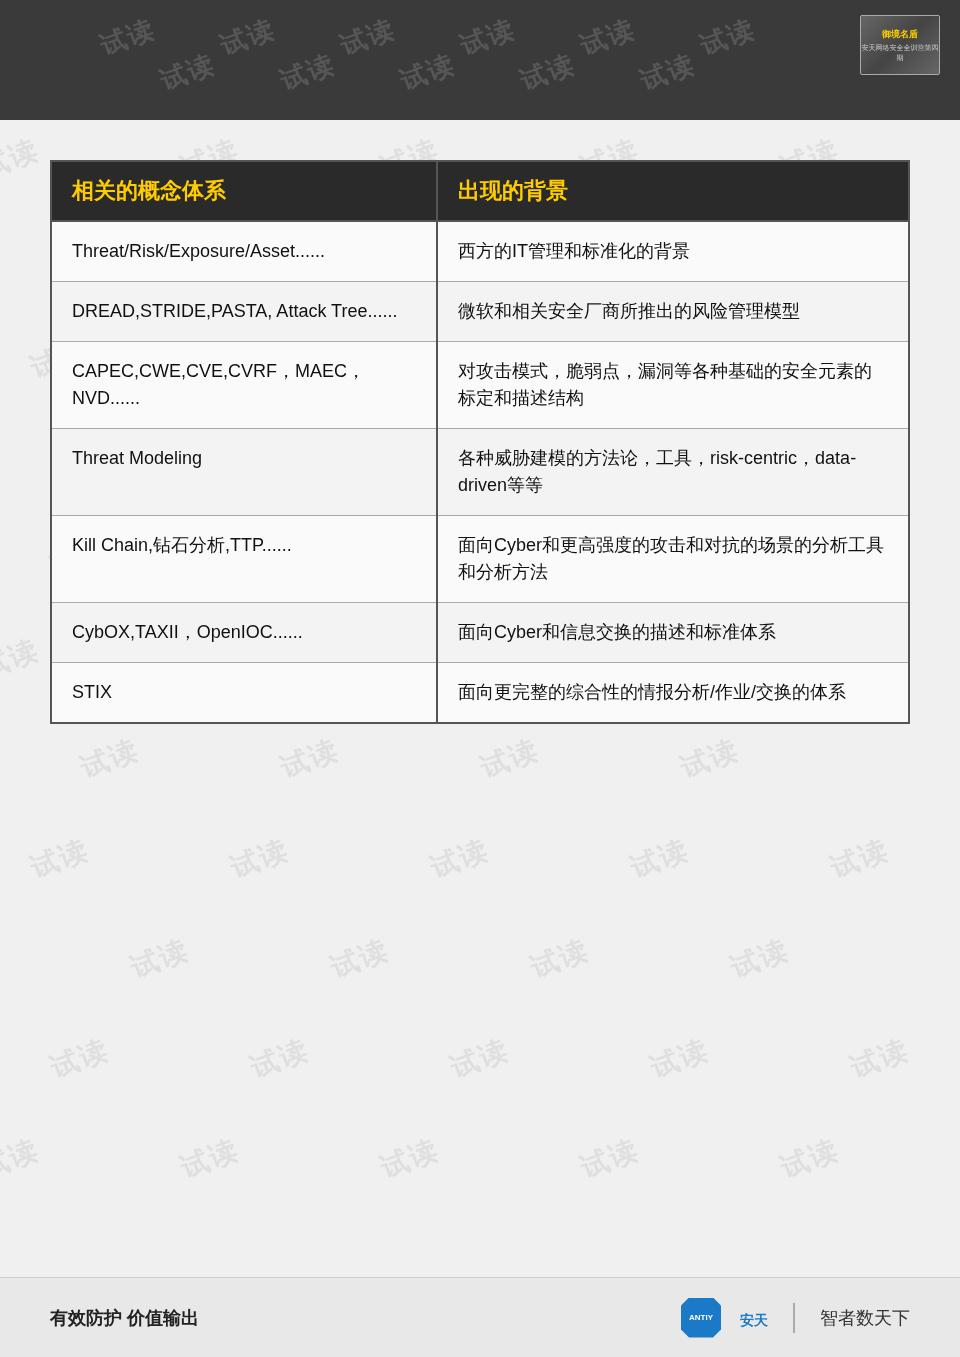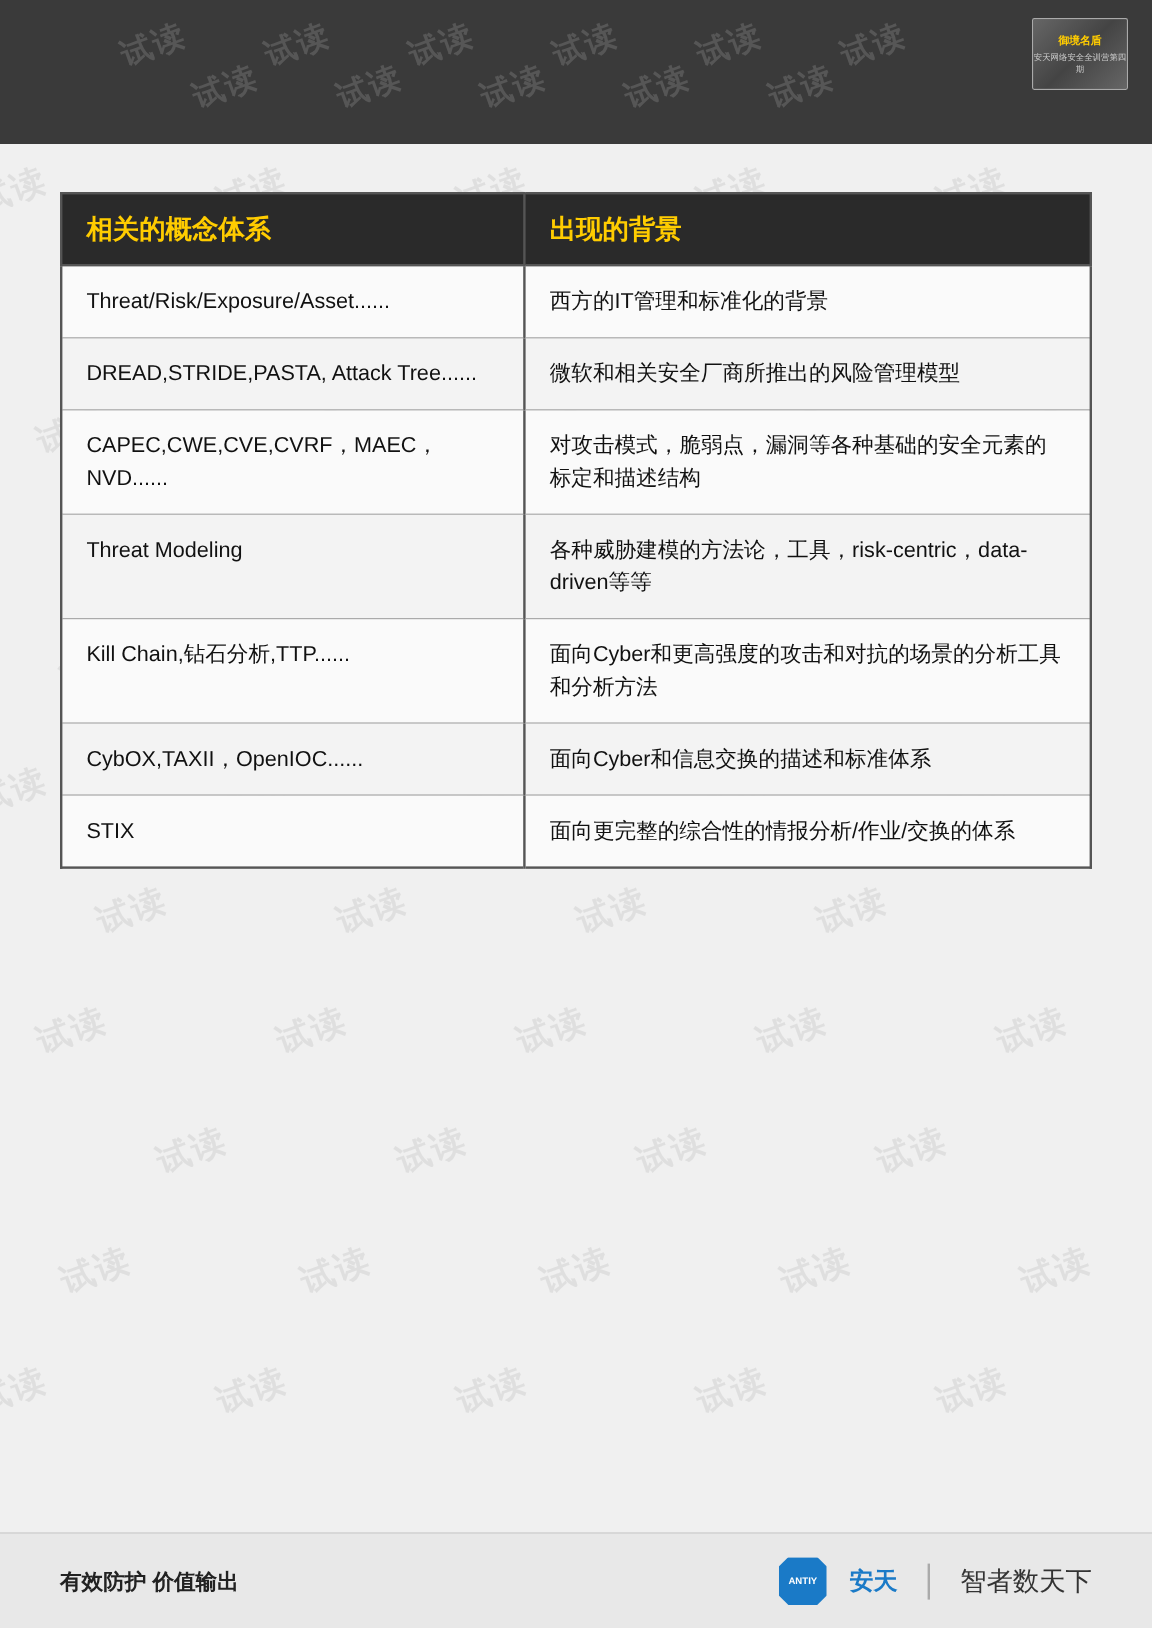--- a/index.html
+++ b/index.html
@@ -227,21 +227,21 @@
     }
 
     .footer-brand {
       font-size: 22px;
       font-weight: bold;
       color: #1a7ac7;
       font-family: 'Microsoft YaHei', sans-serif;
     }
 
     .footer-brand-sub {
-      font-size: 22px;
+      font-size: 18px;
       color: #333;
       font-family: Liberation Sans, sans-serif;
     }
 
     .footer-divider {
       width: 2px;
       height: 30px;
       background: #aaa;
       margin: 0 6px;
     }
@@ -370,19 +370,19 @@
 </div>
 
 <div class="footer">
   <span class="footer-left">有效防护 价值输出</span>
   <div class="footer-right">
     <div class="footer-logo">
       <div class="footer-icon">
         <span style="color:white;font-size:8px;font-weight:bold;">ANTIY</span>
       </div>
       <span class="footer-brand">
-        <span style="color:#1a7ac7;font-size:20px;font-weight:bold;">安天</span>
+        <span style="color:#1a7ac7;font-size:14px;font-weight:bold;">安天</span>
       </span>
       <div class="footer-divider"></div>
       <span class="footer-brand-sub">智者数天下</span>
     </div>
   </div>
 </div>
 
 </body></html>

